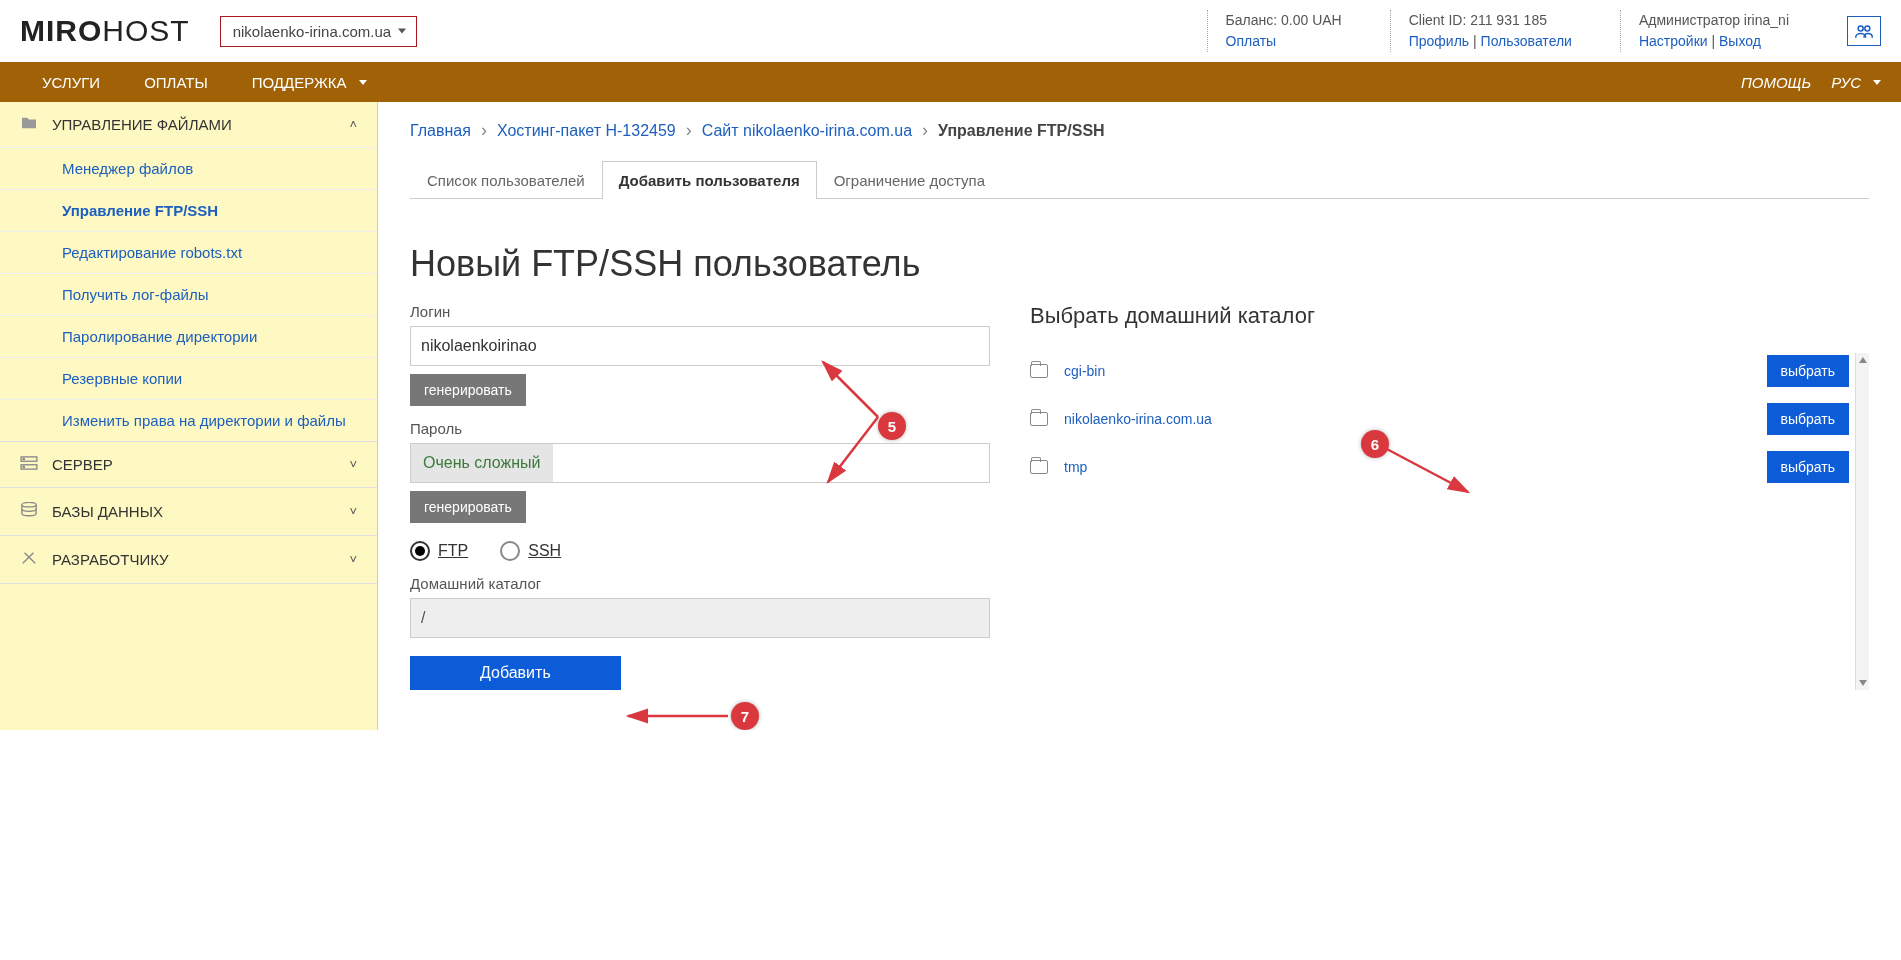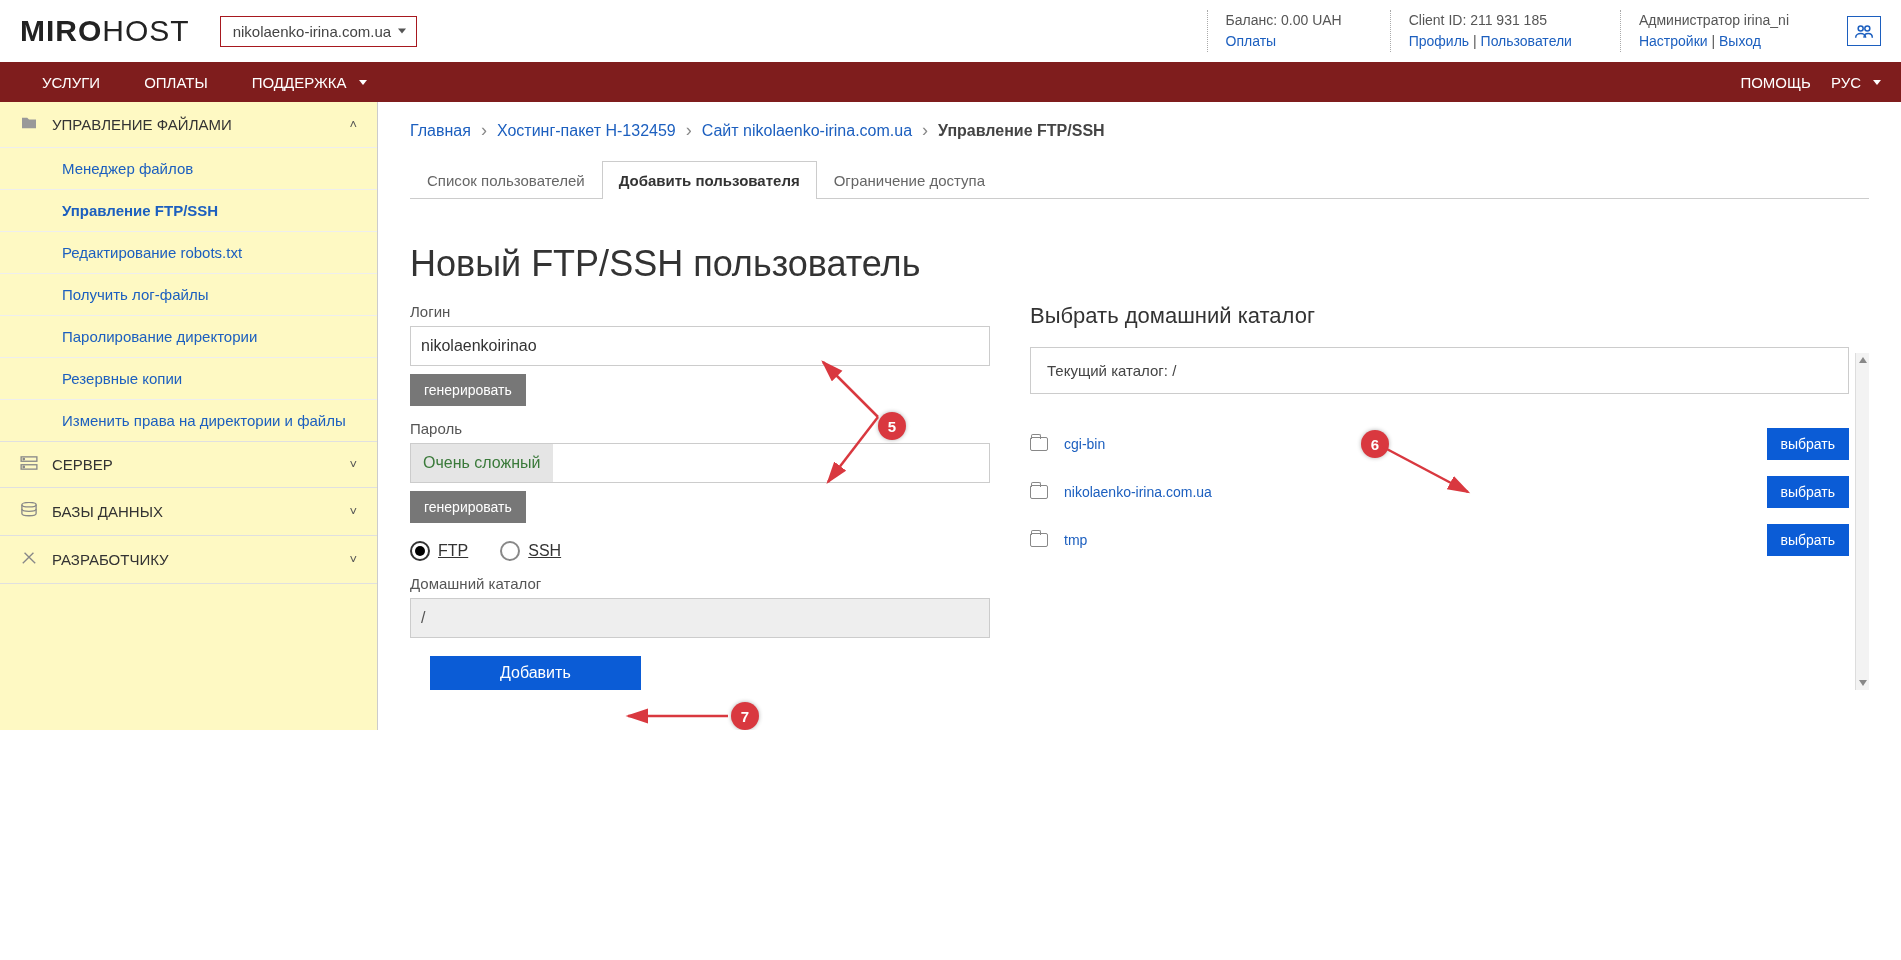--- a/index.html
+++ b/index.html
@@ -12,23 +12,23 @@
   .logo .bold { font-weight: 700; }
   .domain-select { border: 1px solid #a7181f; padding: 6px 25px 6px 12px; position: relative; font-size: 15px; color: #444; cursor: pointer; }
   .domain-select::after { content:""; position:absolute; right:10px; top:50%; width:0;height:0;border-left:4px solid transparent;border-right:4px solid transparent;border-top:5px solid #555; transform:translateY(-50%);}
   .spacer { flex: 1; }
   .info-block { border-left: 1px dotted #aaa; padding: 0 18px; font-size: 14px; line-height: 1.5; }
   .info-block:first-of-type { border-left:none; }
   .info-block .gray { color: #555; }
   .people-icon { display:inline-flex; align-items:center; justify-content:center; width:34px; height:30px; border:1px solid #1c5fbf; color:#1c5fbf; font-size:18px; margin-left:10px; cursor:pointer; }
 
   
-  .navbar { background:#7f1d1d; color:#fff; display:flex; align-items:center; padding:0 20px; height:40px;}
+  .navbar { background:#a16207; color:#fff; display:flex; align-items:center; padding:0 20px; height:40px;}
   .nav-item { padding:0 22px; font-size:15px; cursor:pointer; display:flex; align-items:center; gap:6px; height:100%;}
-  .nav-right { margin-left:auto; display:flex; align-items:center; gap:20px; }
+  .nav-right { margin-left:auto; display:flex; align-items:center; gap:20px;font-style:italic; }
   .chev::after{content:"";display:inline-block;width:0;height:0;border-left:4px solid transparent;border-right:4px solid transparent;border-top:5px solid #fff;margin-left:6px;vertical-align:middle;}
 
   
   .layout { display:flex; }
   .sidebar { width:378px; border-right:1px solid #ccc; background:#fef9c3;}
   .sidebar-section { border-bottom:1px solid #e0e0e0;}
   .sidebar-head { display:flex; align-items:center; padding:14px 20px; font-size:15px; color:#333; cursor:pointer; gap:12px; }
   .sidebar-head .exp { margin-left:auto; font-size:13px; color:#555; }
   .sidebar-sub { padding:0; }
   .sidebar-sub a { display:block; padding:12px 20px 12px 62px; font-size:15px; color:#1c5fbf; border-top:1px solid #eee;}
@@ -49,21 +49,21 @@
 
   .two-col { display:flex; gap:40px; }
   .col-left { flex:0 0 580px; }
   .col-right { flex:1; position:relative; padding-right:20px;}
 
   .form-label { font-size:15px; color:#555; margin-bottom:6px; margin-top:14px;}
   .text-input { width:100%; border:1px solid #ccc; padding:10px; font-size:16px; color:#333; background:#fff;}
   .text-input[readonly]{ background:#eee; color:#555;}
   .btn-gray { background:#777; color:#fff; border:none; padding:8px 14px; font-size:14px; margin-top:8px; cursor:pointer;}
   .btn-blue { background:#0b5cd6; color:#fff; border:none; padding:8px 14px; font-size:14px; cursor:pointer;}
-  .btn-blue.large{ padding:8px 70px; font-size:16px; margin-top:18px;margin-left:20px;}
+  .btn-blue.large{ padding:8px 70px; font-size:16px; margin-top:18px;}
 
   .pw-row { display:flex; border:1px solid #ccc;}
   .pw-strength { background:#e5e5e5; color:#3a7a3a; padding:10px 12px; font-size:16px; white-space:nowrap;}
   .pw-input { flex:1; border:none; padding:10px; font-size:16px; outline:none;}
 
   .radio-row { display:flex; align-items:center; gap:32px; margin-top:18px;text-decoration:underline;}
   .radio { display:flex; align-items:center; gap:8px; font-size:16px; cursor:pointer;}
   .rcircle { width:20px; height:20px; border:2px solid #333; border-radius:50%; display:flex; align-items:center; justify-content:center;}
   .rcircle.on::after{content:"";width:10px;height:10px;background:#000;border-radius:50%;}
   .rcircle.off{border-color:#888;}
@@ -233,21 +233,20 @@
         </div>
 
         <div class="form-label">Домашний каталог</div>
         <input type="text" class="text-input" readonly="" value="/" style="">
 
         <button class="btn-blue large">Добавить</button>
       </div>
 
       <div class="col-right">
         <div class="right-title">Выбрать домашний каталог</div>
-        <div class="dir-box">Текущий каталог: /</div>
 
         <div class="dir-row">
           <div class="dir-left">
             <span class="folder-icon"></span>
             <a>cgi-bin</a>
           </div>
           <button class="btn-blue">выбрать</button>
         </div>
         <div class="dir-row">
           <div class="dir-left">

